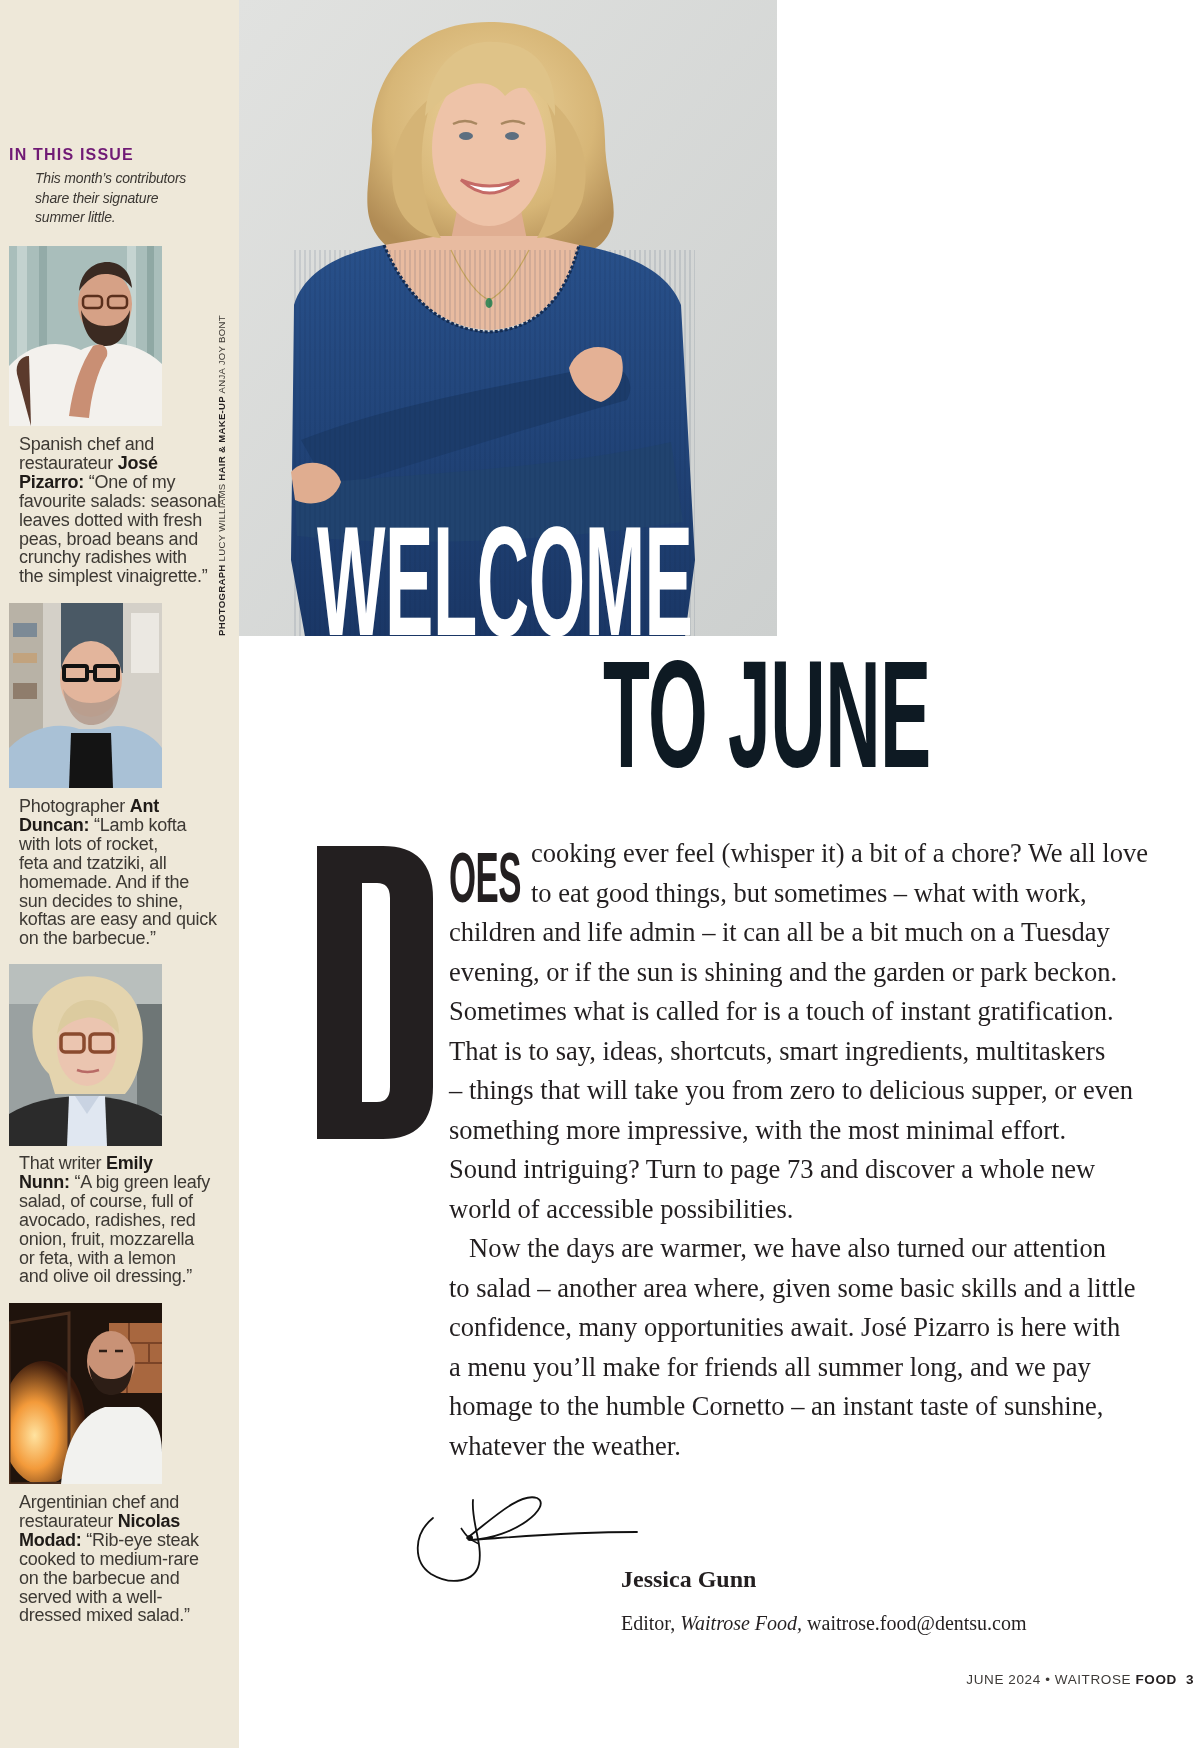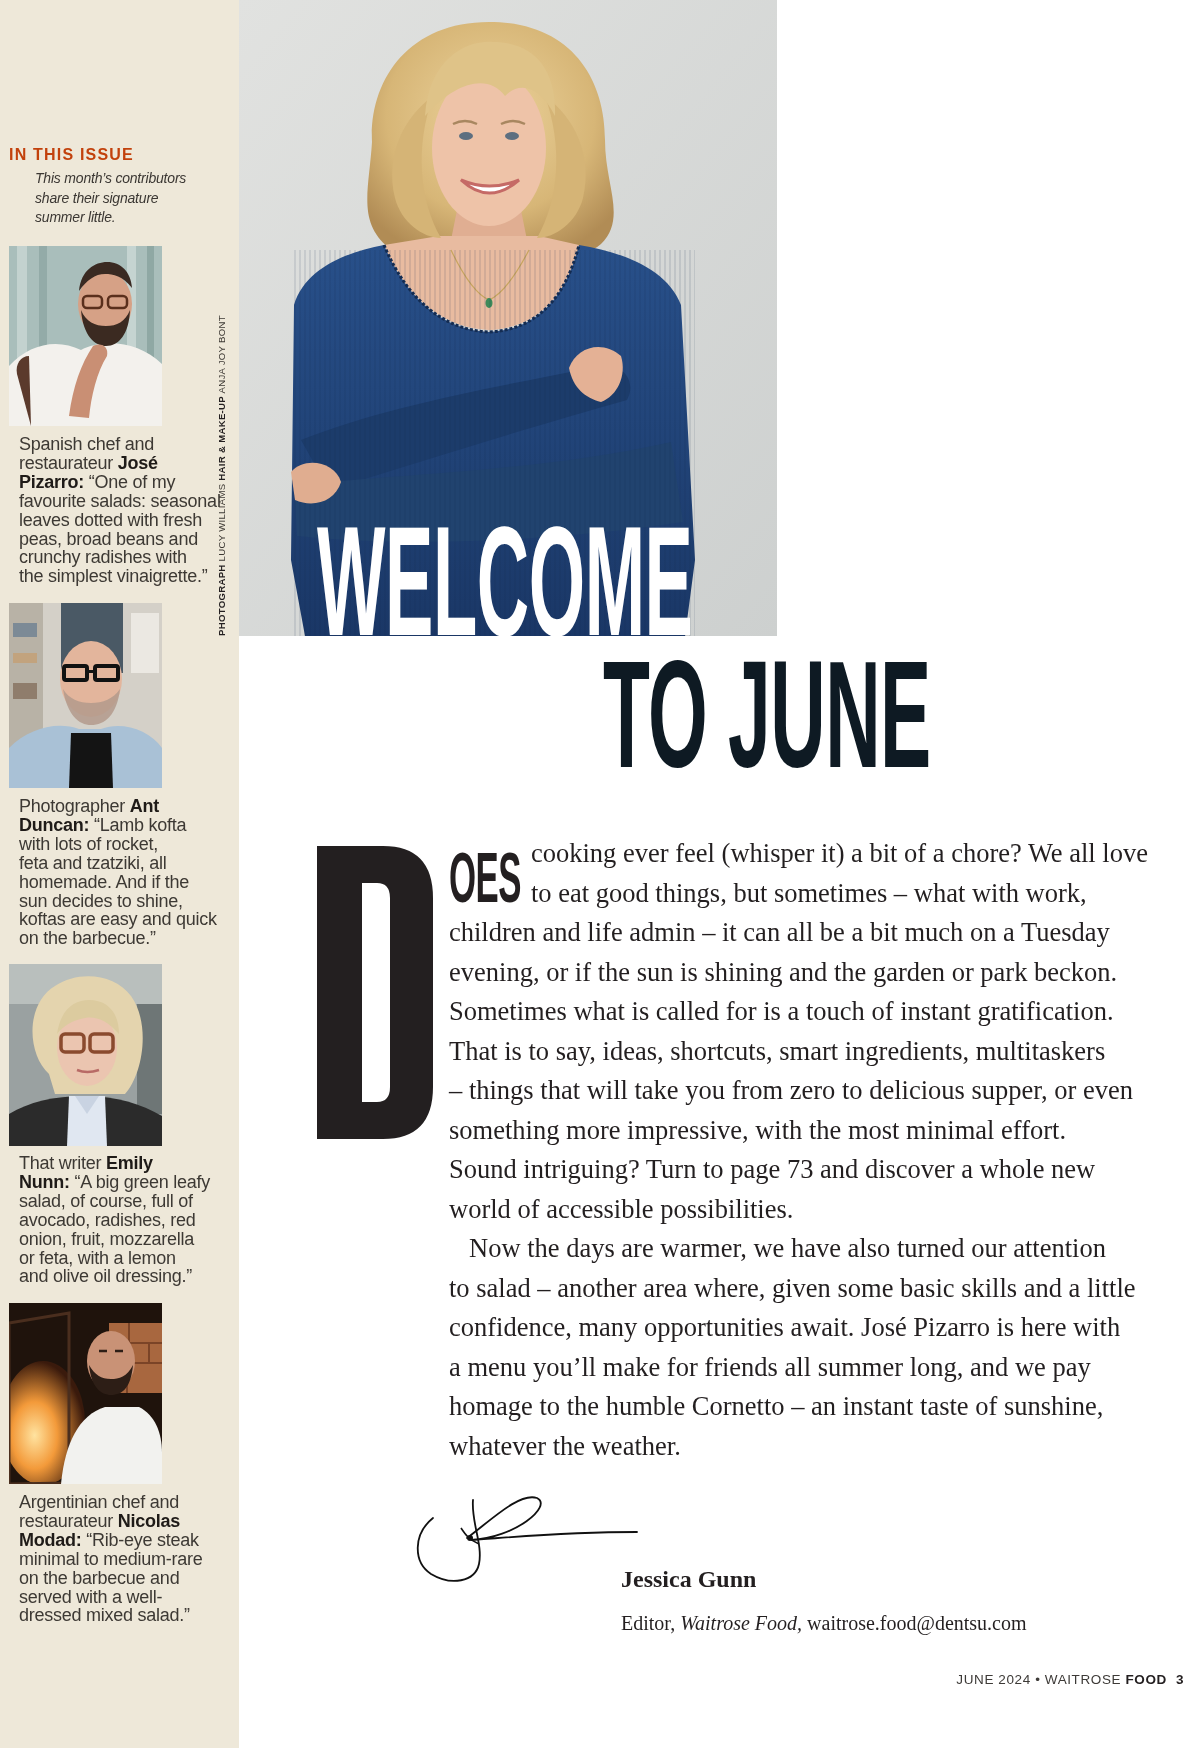--- a/index.html
+++ b/index.html
@@ -1,20 +1,20 @@
 <!DOCTYPE html>
 <html><head>
 <meta charset="utf-8">
 <style>
   html, body { margin:0; padding:0; }
   body { width:1200px; height:1748px; position:relative; overflow:hidden; background:#ffffff; font-family:"Liberation Serif", serif; color:#231f20; }
   .abs { position:absolute; }
   
   .sidebar { left:0; top:0; width:239px; height:1748px; background:#eee8d9; }
-  .sb-heading { left:9px; top:146px; font-family:"Liberation Sans", sans-serif; font-weight:bold; font-size:16px; letter-spacing:1.2px; color:#c2410c; white-space:nowrap; }
+  .sb-heading { left:9px; top:146px; font-family:"Liberation Sans", sans-serif; font-weight:bold; font-size:16px; letter-spacing:1.2px; color:#701a75; white-space:nowrap; }
   .sb-intro { left:9px; top:169px; font-family:"Liberation Sans", sans-serif; font-style:italic; font-size:14px; line-height:19.5px; color:#3b3733; letter-spacing:-0.2px;margin-left:26px; }
   .sb-intro div { white-space:nowrap; }
   .c-photo { left:9px; width:153px; overflow:hidden; }
   .c-photo svg { display:block; width:153px; height:100%; }
   .caption { left:9px; font-family:"Liberation Sans", sans-serif; font-size:18px; line-height:18.9px; color:#3d3934; letter-spacing:-0.25px;margin-left:10px; }
   .caption .cap-line { white-space:nowrap; }
   .caption b { font-weight:bold; color:#1f1b18; }
   .credit { left:216px; top:292px; height:344px; width:16px; writing-mode:vertical-rl; transform:rotate(180deg); font-family:"Liberation Sans", sans-serif; font-size:9.6px; letter-spacing:0.3px; color:#3d3934; white-space:nowrap; text-align:start; }
   .credit b { font-weight:bold; color:#231f20; }
   
@@ -32,21 +32,21 @@
   .body .ln { white-space:nowrap; height:39.5px; }
   .body .ln.i1 { padding-left:82px; }
   .body .ln.i2 { padding-left:20px; }
   
   .sig { left:411px; top:1492px; width:230px; height:94px; }
   .so-name { left:621px; top:1566px; font-size:24px; font-weight:bold; white-space:nowrap; color:#231f20; }
   .so-role { left:621px; top:1612px; font-size:20px; white-space:nowrap; color:#231f20; }
   .so-role i { font-style:italic; }
   .so-role a { color:#231f20; text-decoration:none; }
   
-  .footer { right:16px; top:1672px; font-family:"Liberation Sans", sans-serif; font-size:13.5px; letter-spacing:0.6px; color:#3d3a37; white-space:nowrap; }
+  .footer { right:6px; top:1672px; font-family:"Liberation Sans", sans-serif; font-size:13.5px; letter-spacing:0.6px; color:#3d3a37; white-space:nowrap; }
   .footer b { font-weight:bold; color:#231f20; }
   .footer .pg { margin-left:9px; }
 </style>
 </head>
 <body>
 
 <div class="abs sidebar"></div>
 <div class="abs sb-heading">IN THIS ISSUE</div>
 <div class="abs sb-intro">
   <div>This month’s contributors</div>
@@ -154,21 +154,21 @@
     <path d="M52 181 C56 140 70 112 96 104 L130 104 C146 112 153 130 153 150 L153 181 Z" fill="#f2f2ef"></path>
     <ellipse cx="102" cy="58" rx="24" ry="30" fill="#c99276"></ellipse>
     <path d="M80 62 C82 84 92 92 102 92 C114 92 122 84 124 62 C118 74 110 76 102 76 C92 76 86 72 80 62 Z" fill="#2d1e16"></path>
     <path d="M90 48 L98 48 M106 48 L114 48" stroke="#2d1e16" stroke-width="2.5"></path>
   </svg>
 </div>
 <div class="abs caption" style="top:1493px;">
     <div class="cap-line"><span>Argentinian chef and</span></div>
     <div class="cap-line"><span>restaurateur </span><b>Nicolas</b></div>
     <div class="cap-line"><b>Modad:</b><span> “Rib-eye steak</span></div>
-    <div class="cap-line"><span>minimal to medium-rare</span></div>
+    <div class="cap-line"><span>cooked to medium-rare</span></div>
     <div class="cap-line"><span>on the barbecue and</span></div>
     <div class="cap-line"><span>served with a well-</span></div>
     <div class="cap-line"><span>dressed mixed salad.”</span></div>
   </div>
 
 <div class="abs credit"><b>PHOTOGRAPH</b><span> LUCY WILLIAMS  </span><b>HAIR &amp; MAKE-UP</b><span> ANJA JOY BONT</span></div>
 
 <div class="abs hero">
   <svg width="538" height="636" viewBox="0 0 538 636">
     <defs>

